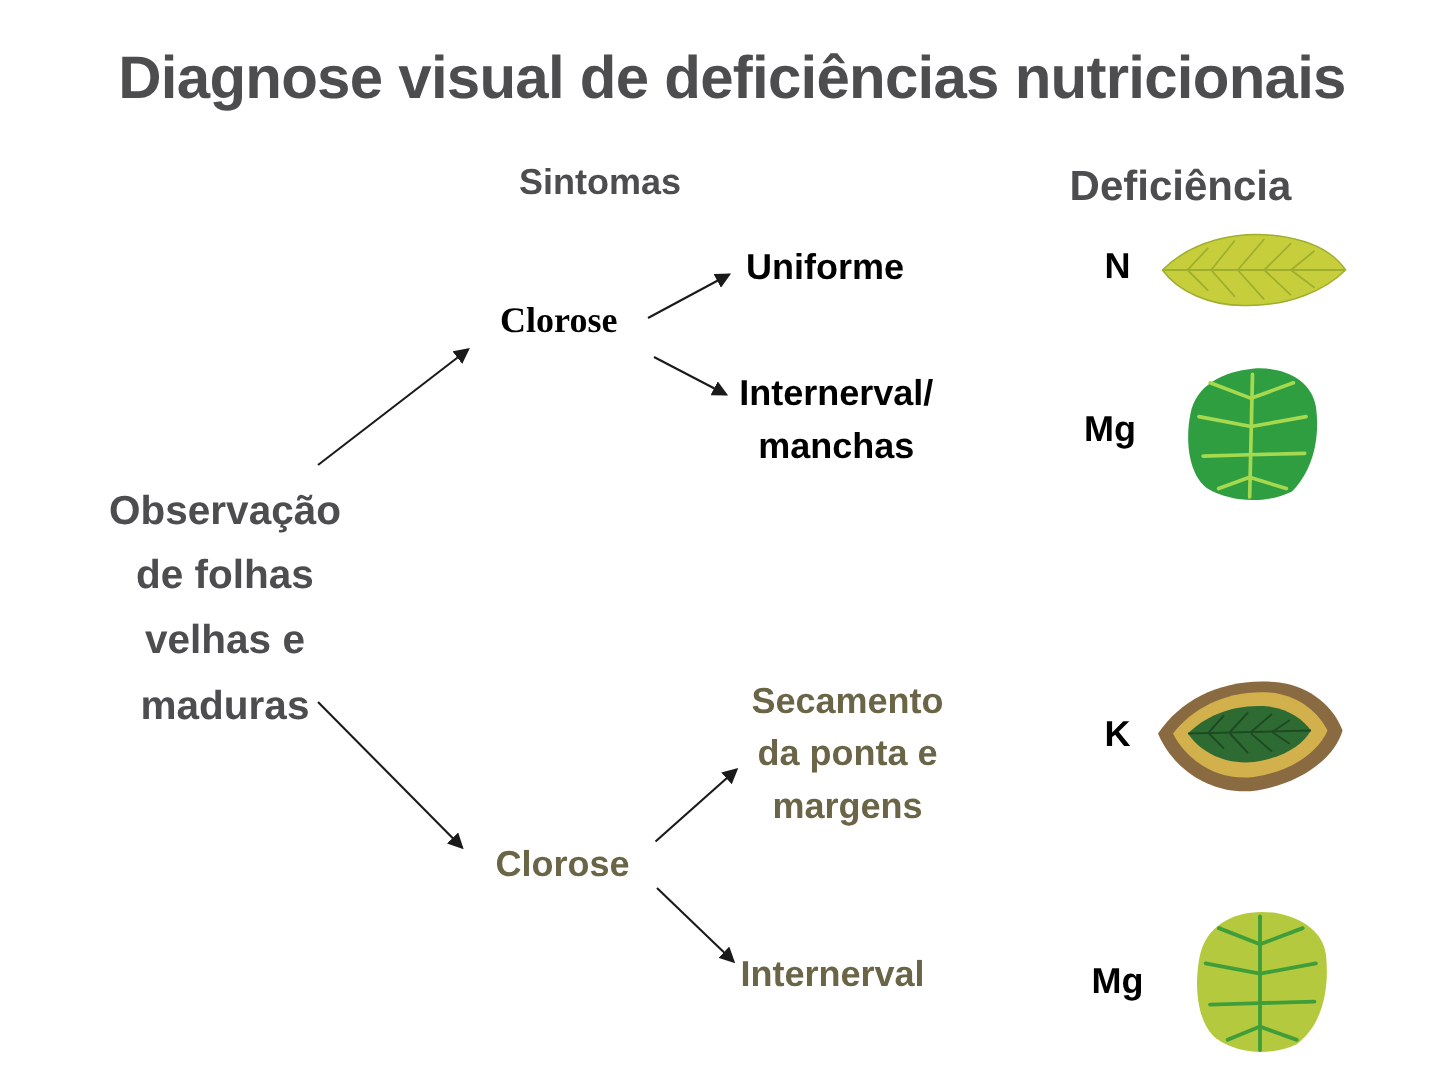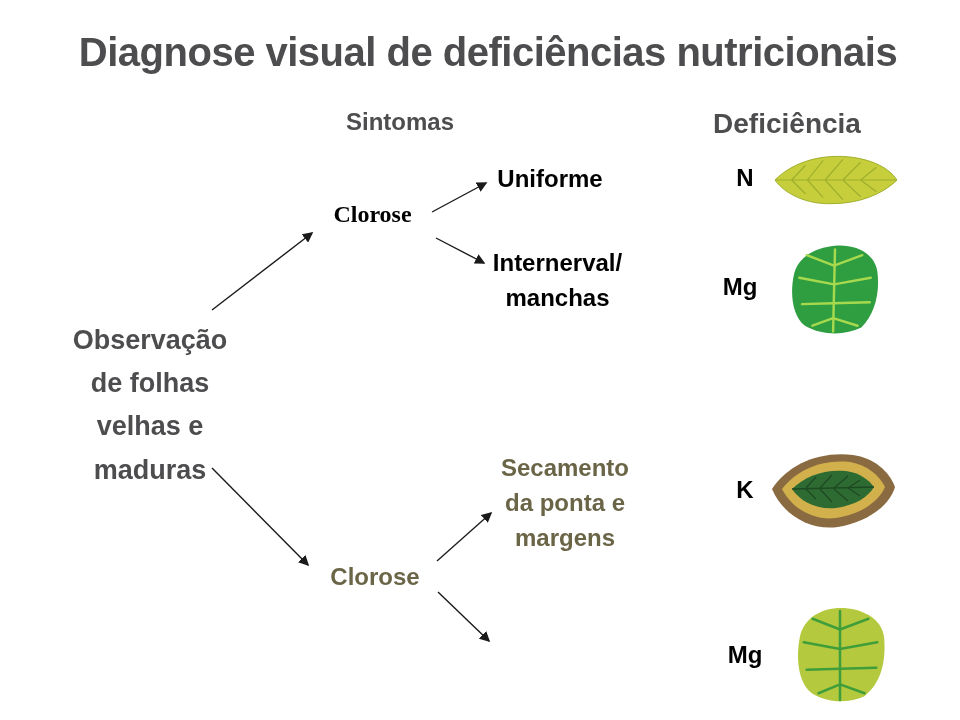--- a/index.html
+++ b/index.html
@@ -60,20 +60,21 @@
   <div class="txt gray hdr-sintomas">Sintomas</div>
   <div class="txt gray hdr-deficiencia">Deficiência</div>
 
   <div class="txt gray root">Observação de folhas velhas e maduras</div>
 
   <div class="txt green clorose">Clorose</div>
   <div class="txt green uniforme">Uniforme</div>
   <div class="txt green internerval-manchas">Internerval/ manchas</div>
   <div class="txt olive necrose">Clorose</div>
   <div class="txt olive secamento">Secamento da ponta e margens</div>
+  <div class="txt olive internerval">Internerval</div>
 
   <div class="txt green n-label">N</div>
   <div class="txt green mg1-label">Mg</div>
   <div class="txt green k-label">K</div>
   <div class="txt green mg2-label">Mg</div>
 
   <svg class="leaf leaf-n" viewBox="0 0 130 60">
     <path d="M3,30 C22,11 52,3 82,7 C103,10 119,18 127,30 C113,44 89,54 61,54 C35,55 13,44 3,30 Z" fill="#c6cf3b" stroke="#9fae2c" stroke-width="1"></path>
     <g stroke="#9fae2c" stroke-width="1.2" fill="none">
       <line x1="4" y1="30" x2="126" y2="30"></line>

